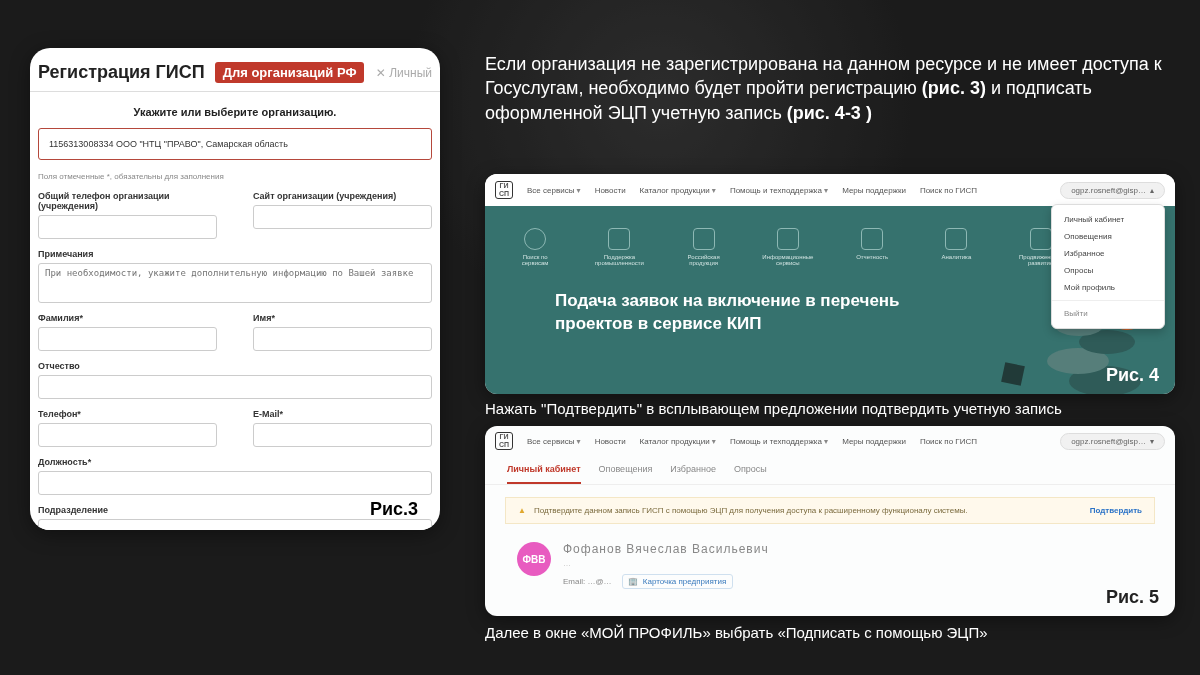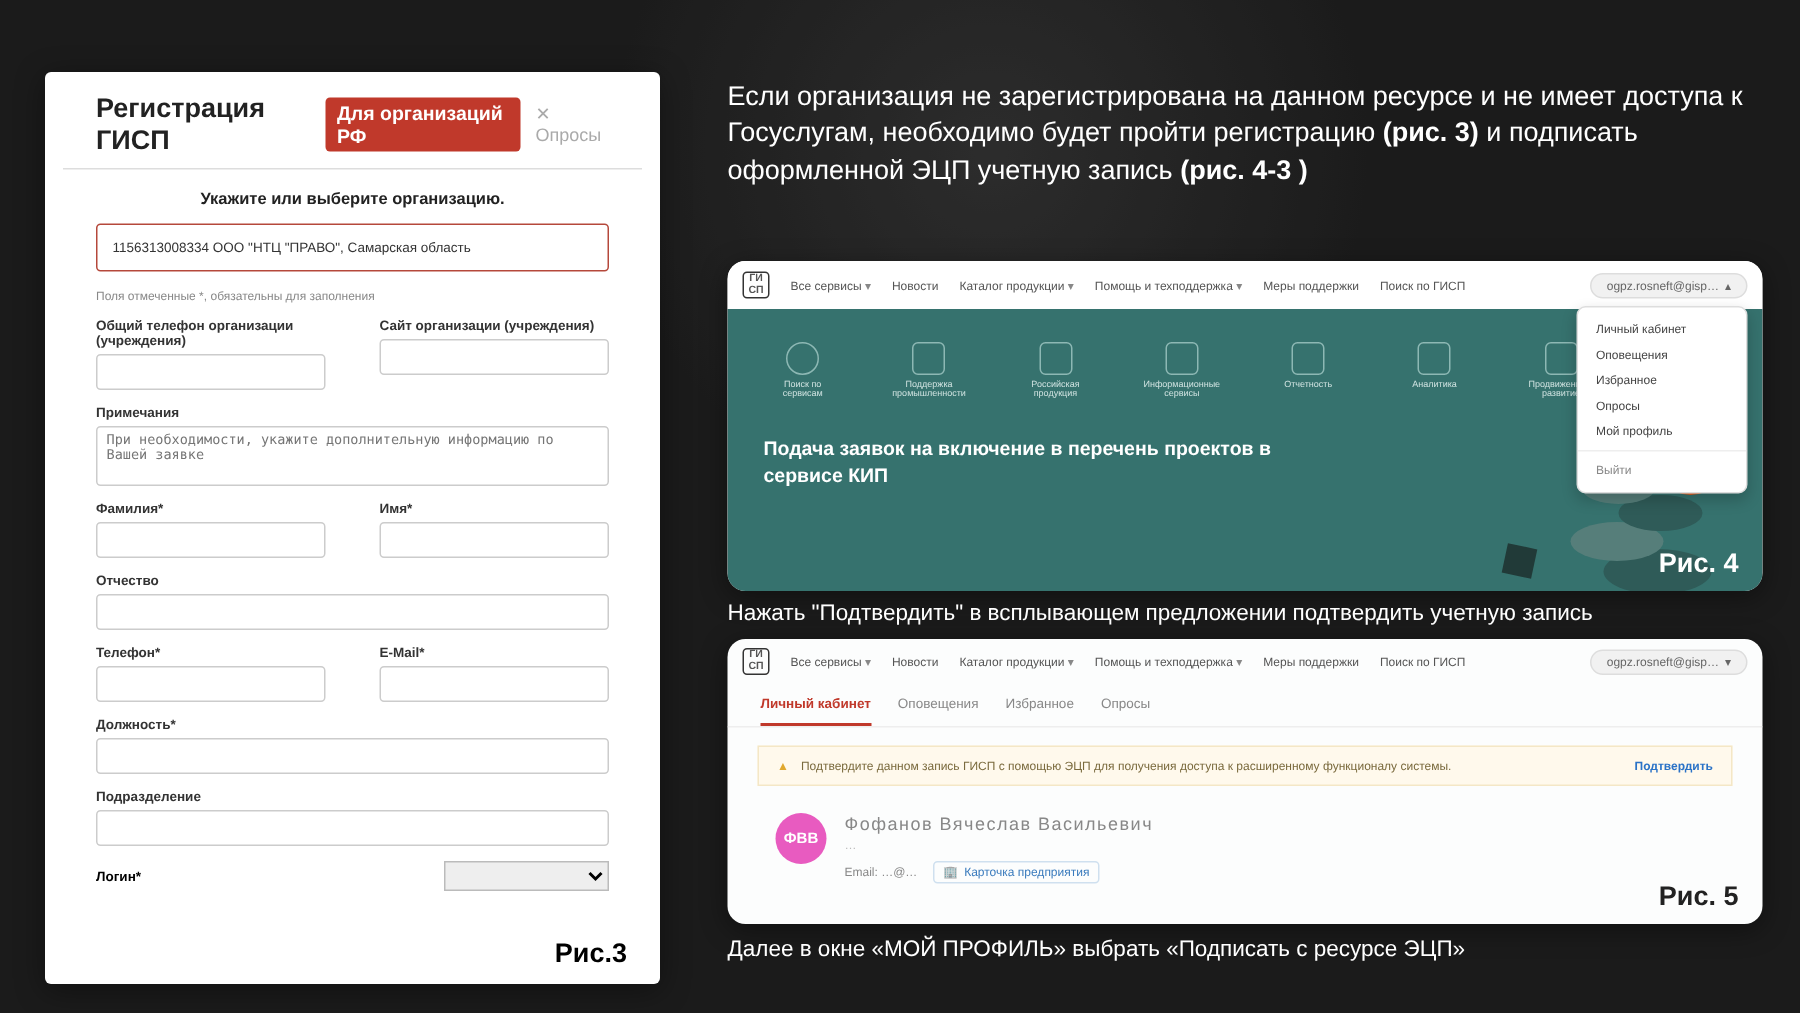--- a/index.html
+++ b/index.html
@@ -11,22 +11,22 @@
     overflow: hidden;
   }
   .bg-tex { position:absolute; inset:0; background:
     radial-gradient(circle at 55% 15%, #333 0, #1a1a1a 30%),
     radial-gradient(circle at 55% 58%, #2b2b2b 0, #111 45%);
     opacity:.7;
   }
 
   
   .left-card {
-    position:absolute; left:30px; top:48px; width:410px; height:608px;
-    background:#fff; border-radius:4px; padding:14px 34px 10px;
+    position:absolute; left:30px; top:48px; width:410px; height:482px;
+    background:#fff; border-radius:20px; padding:14px 8px 10px;
     box-shadow:0 4px 20px rgba(0,0,0,.4);
     overflow:hidden;
   }
   .reg-header{ display:flex; align-items:center; gap:10px; }
   .reg-title{ font-size:18px; font-weight:700; color:#222;}
   .reg-badge{ background:#c0392b; color:#fff; font-size:13px; padding:3px 8px; border-radius:3px; font-weight:700;}
   .close-x{ margin-left:auto; color:#aaa; font-size:12px;}
   .hr{ height:1px; background:#ddd; margin:8px -22px 14px;}
   .sec-title{ text-align:center; font-weight:700; font-size:11px; color:#222; margin:4px 0 10px;}
   .org-box{ border:1.5px solid #b5483b; border-radius:3px; padding:10px 10px; font-size:9px; color:#333; margin-bottom:12px;}
@@ -60,21 +60,21 @@
     padding:6px 0; font-size:8px; box-shadow:0 4px 10px rgba(0,0,0,.2); z-index:5;
   }
   .dropdown div{ padding:4px 12px; color:#444;}
   .dropdown .div-sep{ height:1px; background:#eee; margin:4px 0; padding:0;}
   .dropdown .logout{ color:#888;}
   .p4-body{ height:188px; background:#36726e; position:relative; color:#fff; padding:16px 24px;}
   .icon-row{ display:flex; gap:32px; margin:6px 0 24px;}
   .ic{ display:flex; flex-direction:column; align-items:center; gap:4px; font-size:6px; color:#d0e3e1; width:60px; text-align:center;}
   .ic .ico{ width:22px; height:22px; border:1px solid #8db8b4; border-radius:4px;}
   .ic .ico.round{ border-radius:50%;}
-  .p4-headline{ font-size:13px; font-weight:600; line-height:1.35; max-width:360px;}
+  .p4-headline{ font-size:17px; font-weight:600; line-height:1.35; max-width:360px;margin-left:46px;}
   .p4-sub{ font-size:8px; color:#b9d1cf; margin-top:8px;}
   .decor{ position:absolute; right:20px; bottom:-10px; width:170px; height:130px;}
   .disc{ position:absolute; border-radius:50%;}
   .d1{ width:72px; height:30px; background:#2f5b58; right:14px; bottom:8px;}
   .d2{ width:62px; height:26px; background:#567e7a; right:46px; bottom:30px;}
   .d3{ width:56px; height:24px; background:#2f5b58; right:20px; bottom:50px;}
   .d4{ width:48px; height:20px; background:#567e7a; right:52px; bottom:68px;}
   .ball{ position:absolute; width:48px; height:48px; border-radius:50%; background:radial-gradient(circle at 35% 30%, #ff955a, #d24c0d); right:4px; bottom:74px;}
   .cube{ position:absolute; width:20px; height:20px; background:#213a38; left:18px; bottom:20px; transform:rotate(12deg);}
   .fig4{ position:absolute; right:16px; bottom:8px; color:#fff; font-weight:700; font-size:18px;}
@@ -101,21 +101,21 @@
   .bottom-text{ position:absolute; left:485px; top:624px; width:690px; color:#fff; font-size:15px; font-weight:300;}
 </style>
 </head>
 <body>
 <div class="bg-tex"></div>
 
 <div class="left-card">
   <div class="reg-header">
     <span class="reg-title">Регистрация ГИСП</span>
     <span class="reg-badge">Для организаций РФ</span>
-    <span class="close-x">✕ Опросы</span>
+    <span class="close-x">✕ Личный</span>
   </div>
   <div class="hr"></div>
   <div class="sec-title">Укажите или выберите организацию.</div>
   <div class="org-box">1156313008334 ООО "НТЦ "ПРАВО", Самарская область</div>
   <div class="note">Поля отмеченные *, обязательны для заполнения</div>
 
   <div class="field-row">
     <div class="field">
         <label>Общий телефон организации (учреждения)</label>
         <input style="">
@@ -287,13 +287,13 @@
         <span class="card-chip">
             <span>🏢</span>
             <span>Карточка предприятия</span>
           </span>
       </div>
     </div>
   </div>
   <div class="fig5">Рис. 5</div>
 </div>
 
-<div class="bottom-text">Далее в окне «МОЙ ПРОФИЛЬ» выбрать «Подписать с ресурсе ЭЦП»</div>
+<div class="bottom-text">Далее в окне «МОЙ ПРОФИЛЬ» выбрать «Подписать с помощью ЭЦП»</div>
 
 </body></html>

